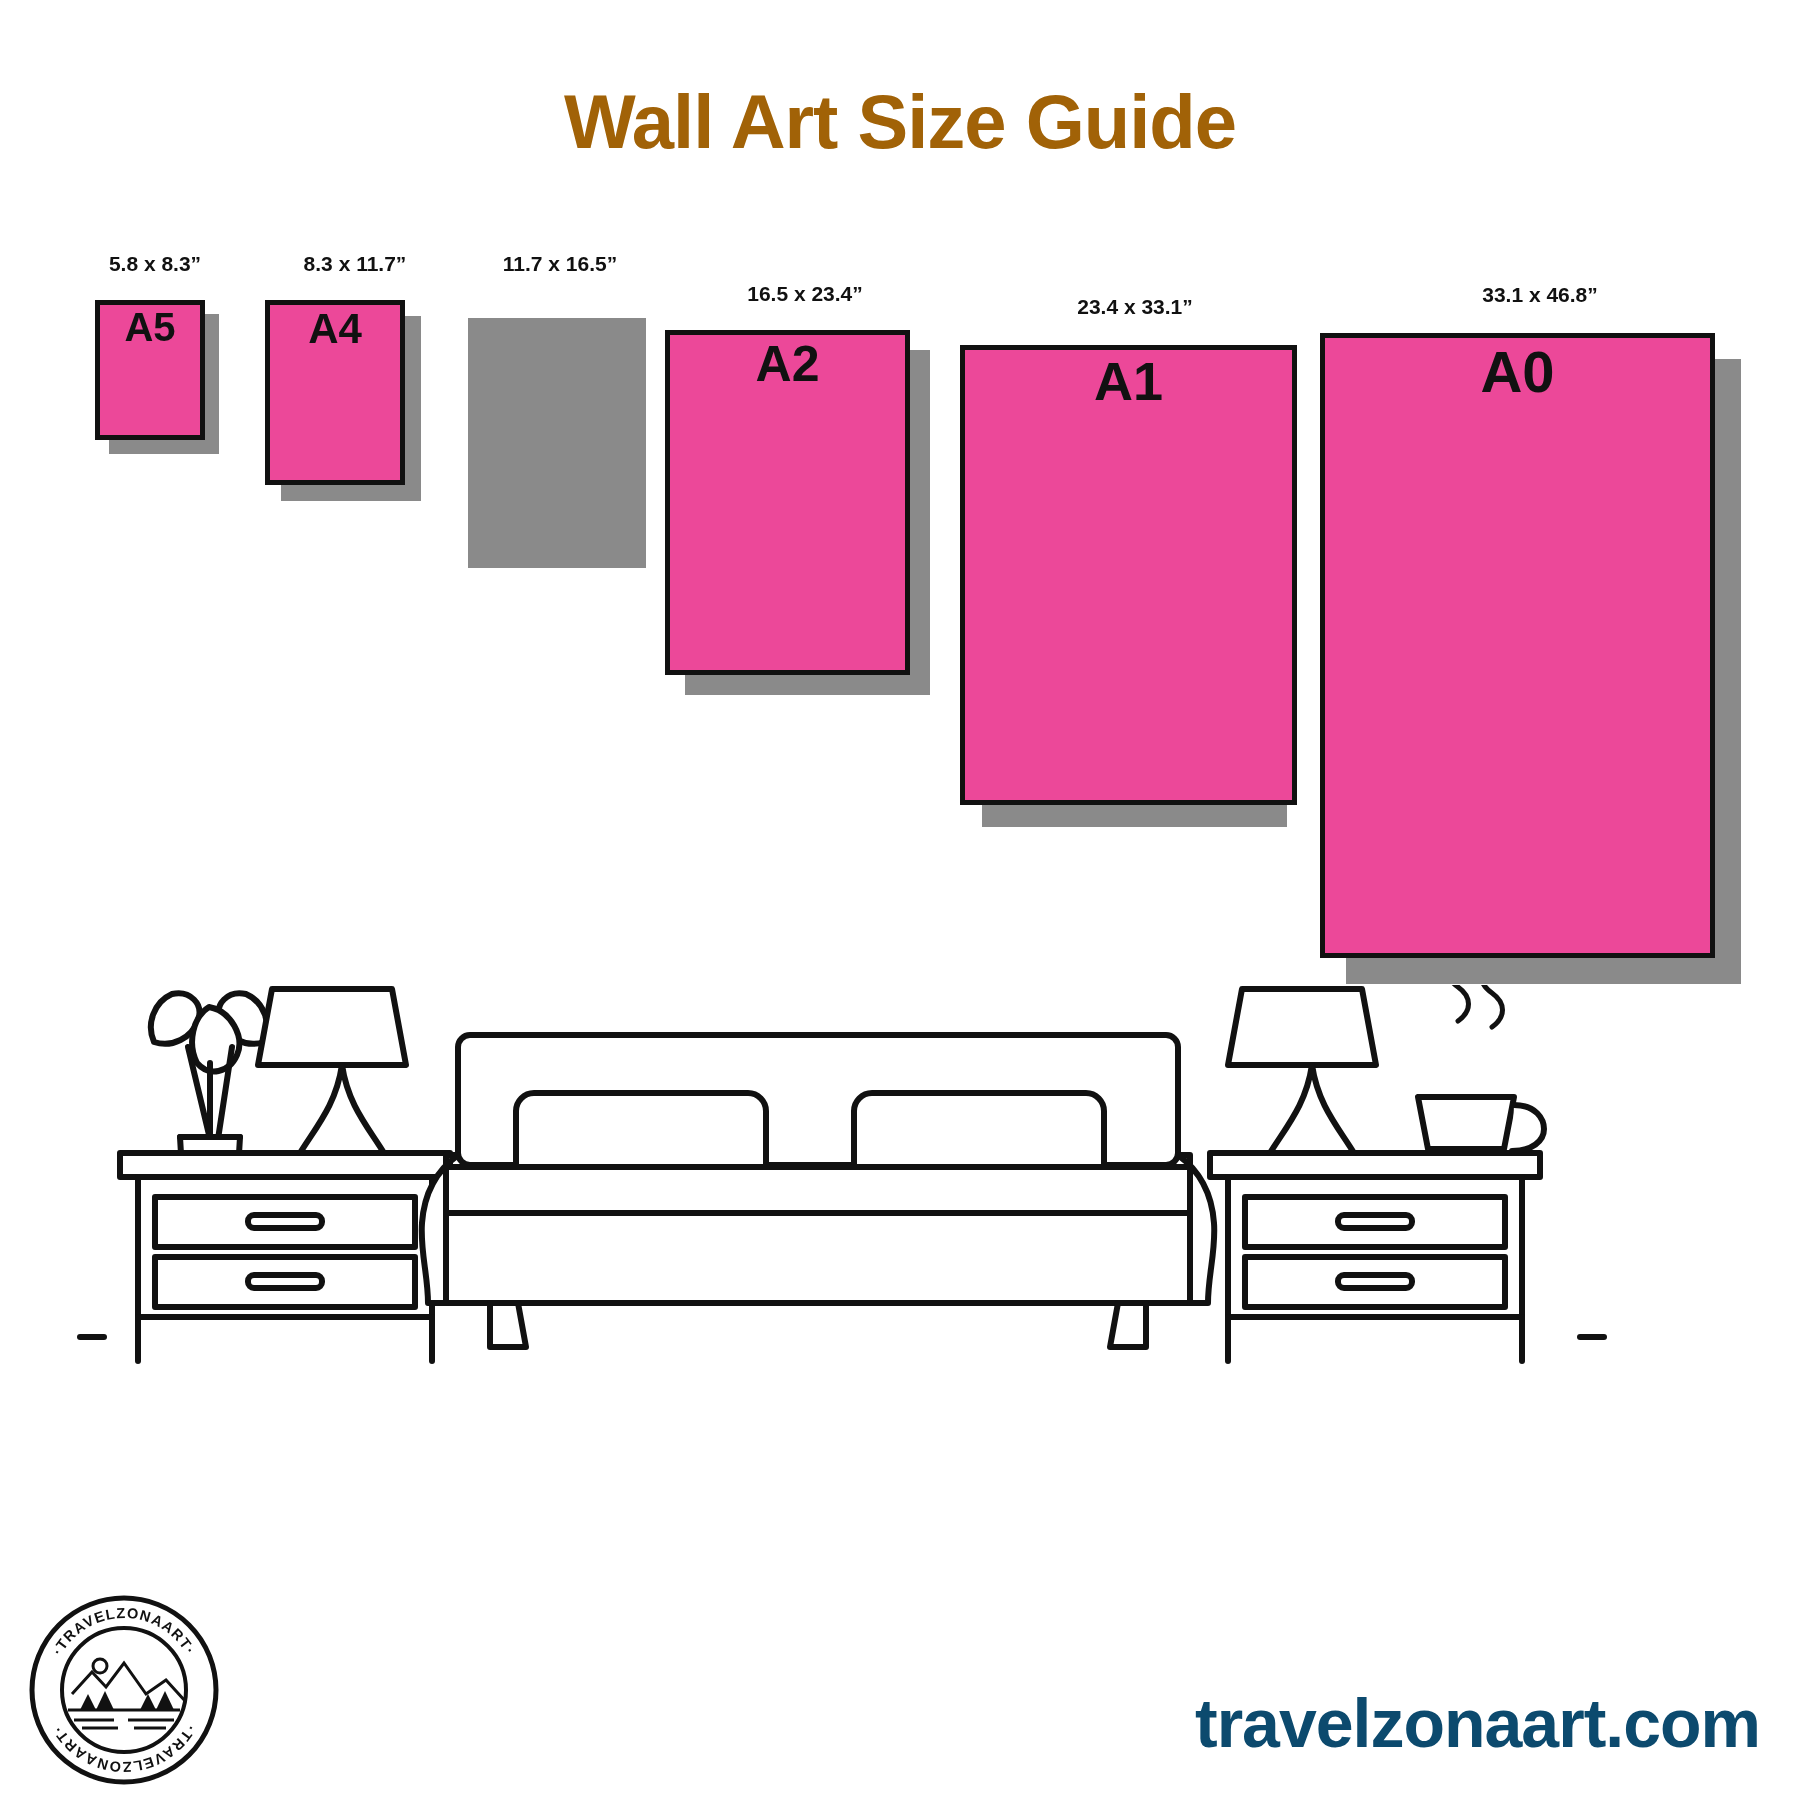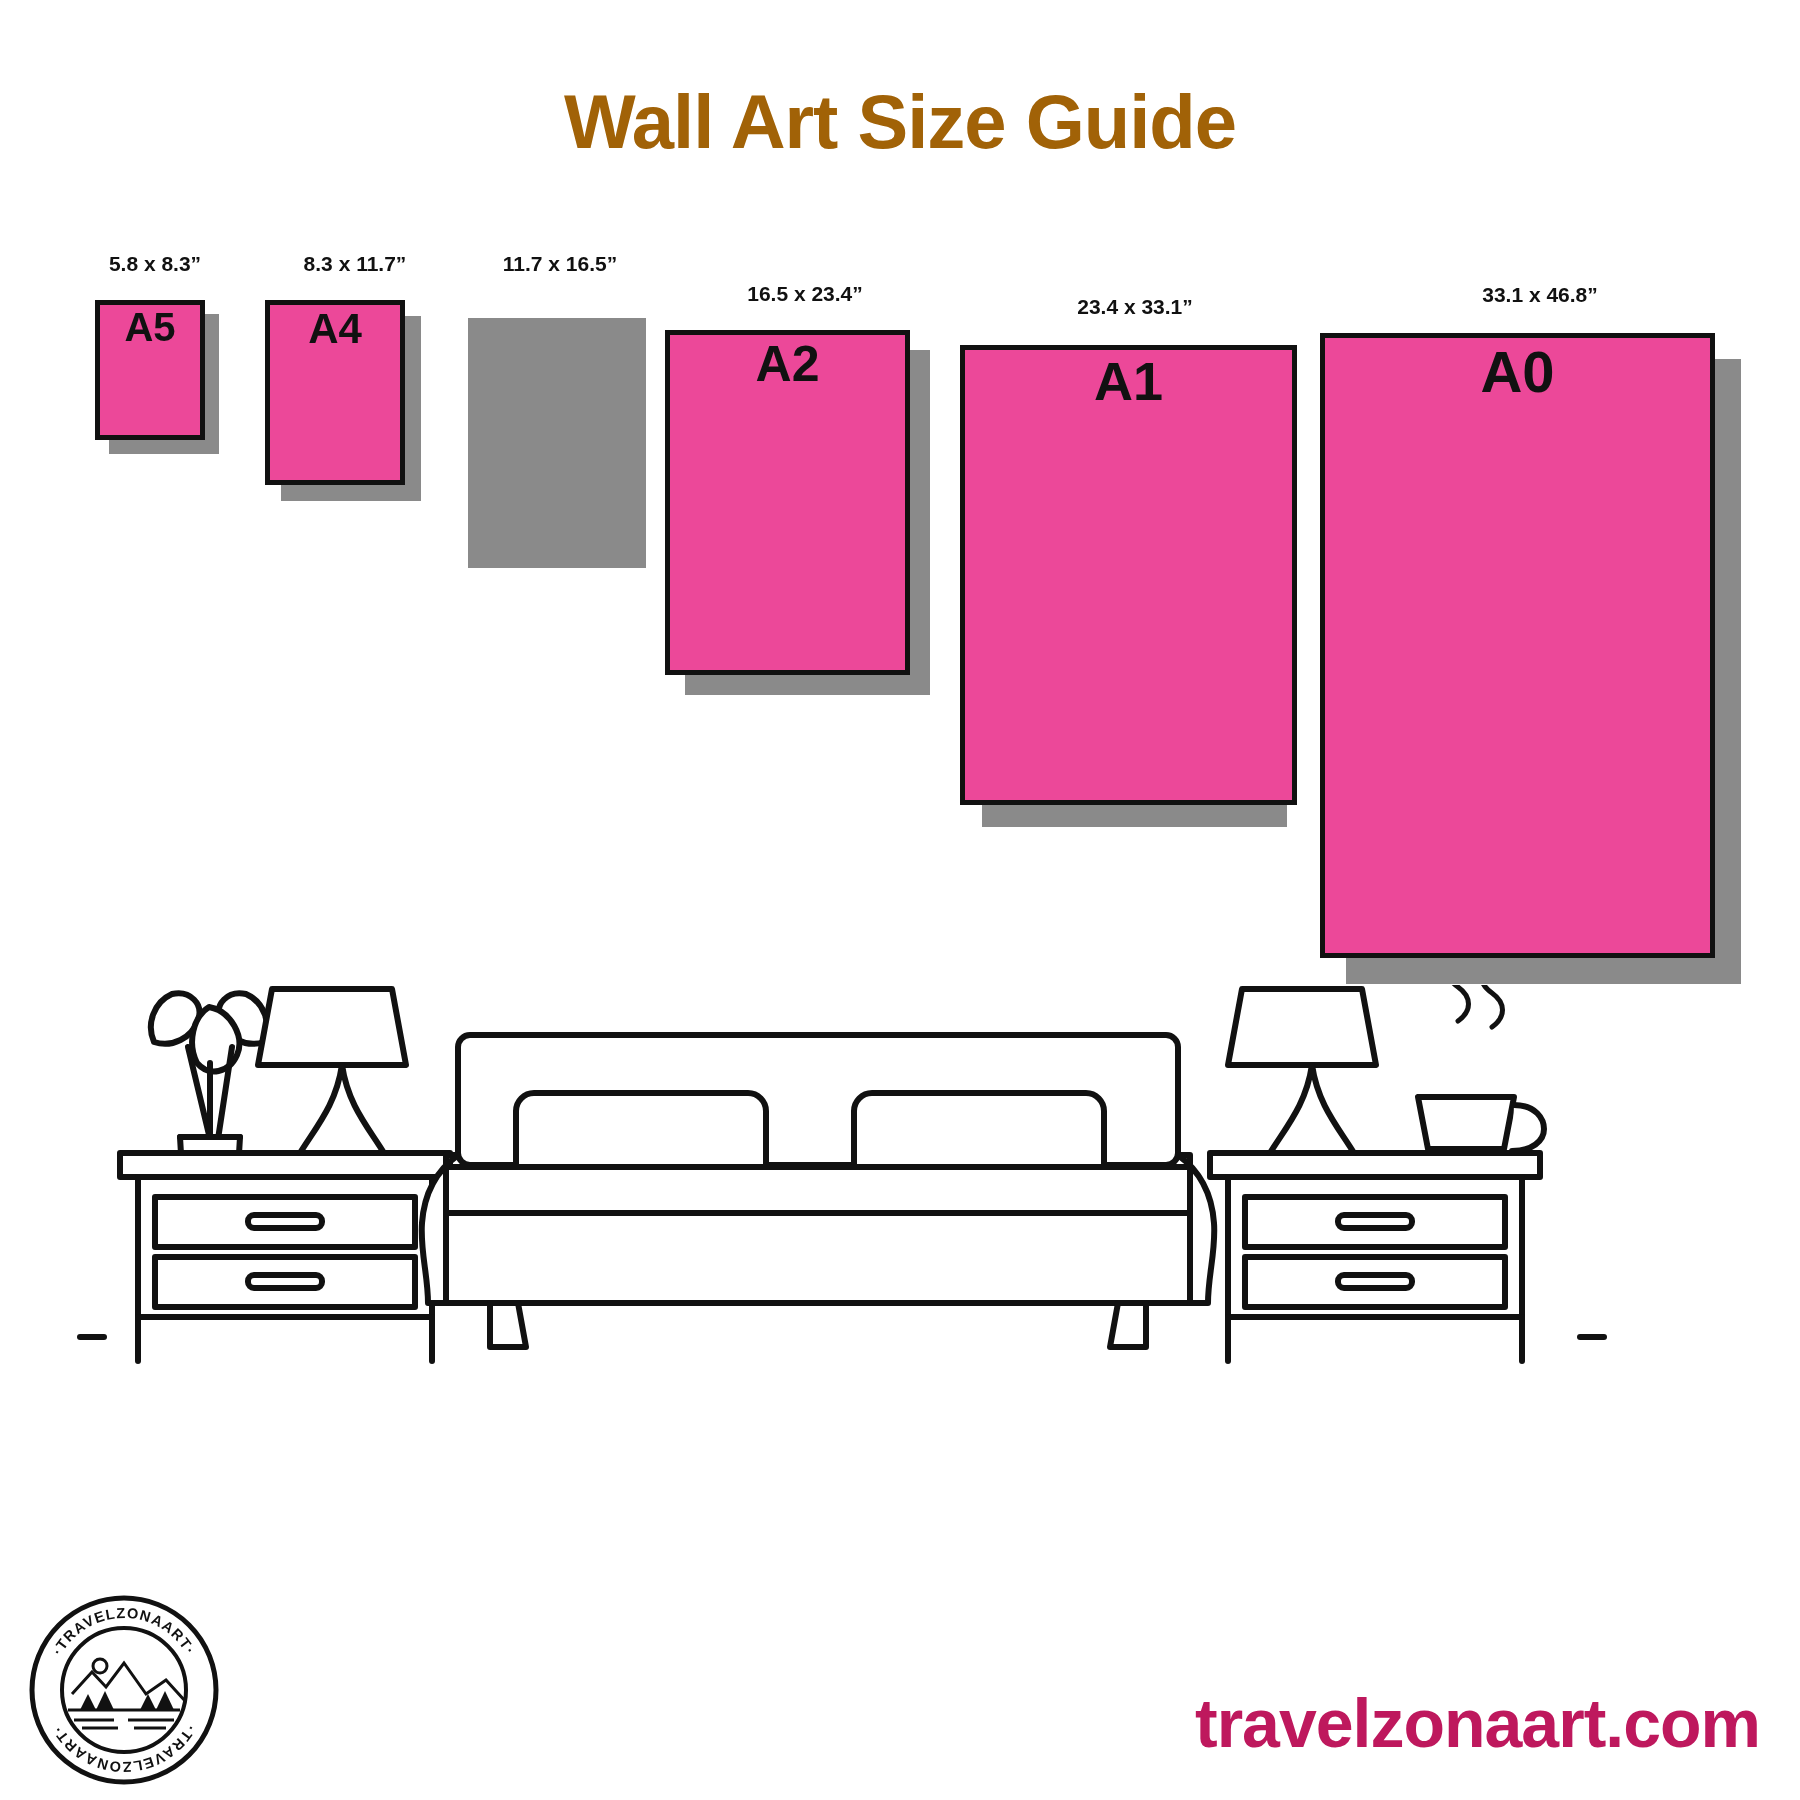--- a/index.html
+++ b/index.html
@@ -88,21 +88,21 @@
   }
   #logo svg { display: block; }
 
   
   #website {
     position: absolute;
     right: 40px;
     bottom: 38px;
     font-size: 68px;
     font-weight: bold;
-    color: #be185d;
+    color: #0c4a6e;
     letter-spacing: -1px;
   }
 </style>
 </head>
 <body>
 
 <div id="title">Wall Art Size Guide</div>
 
 <div id="frames">
 

